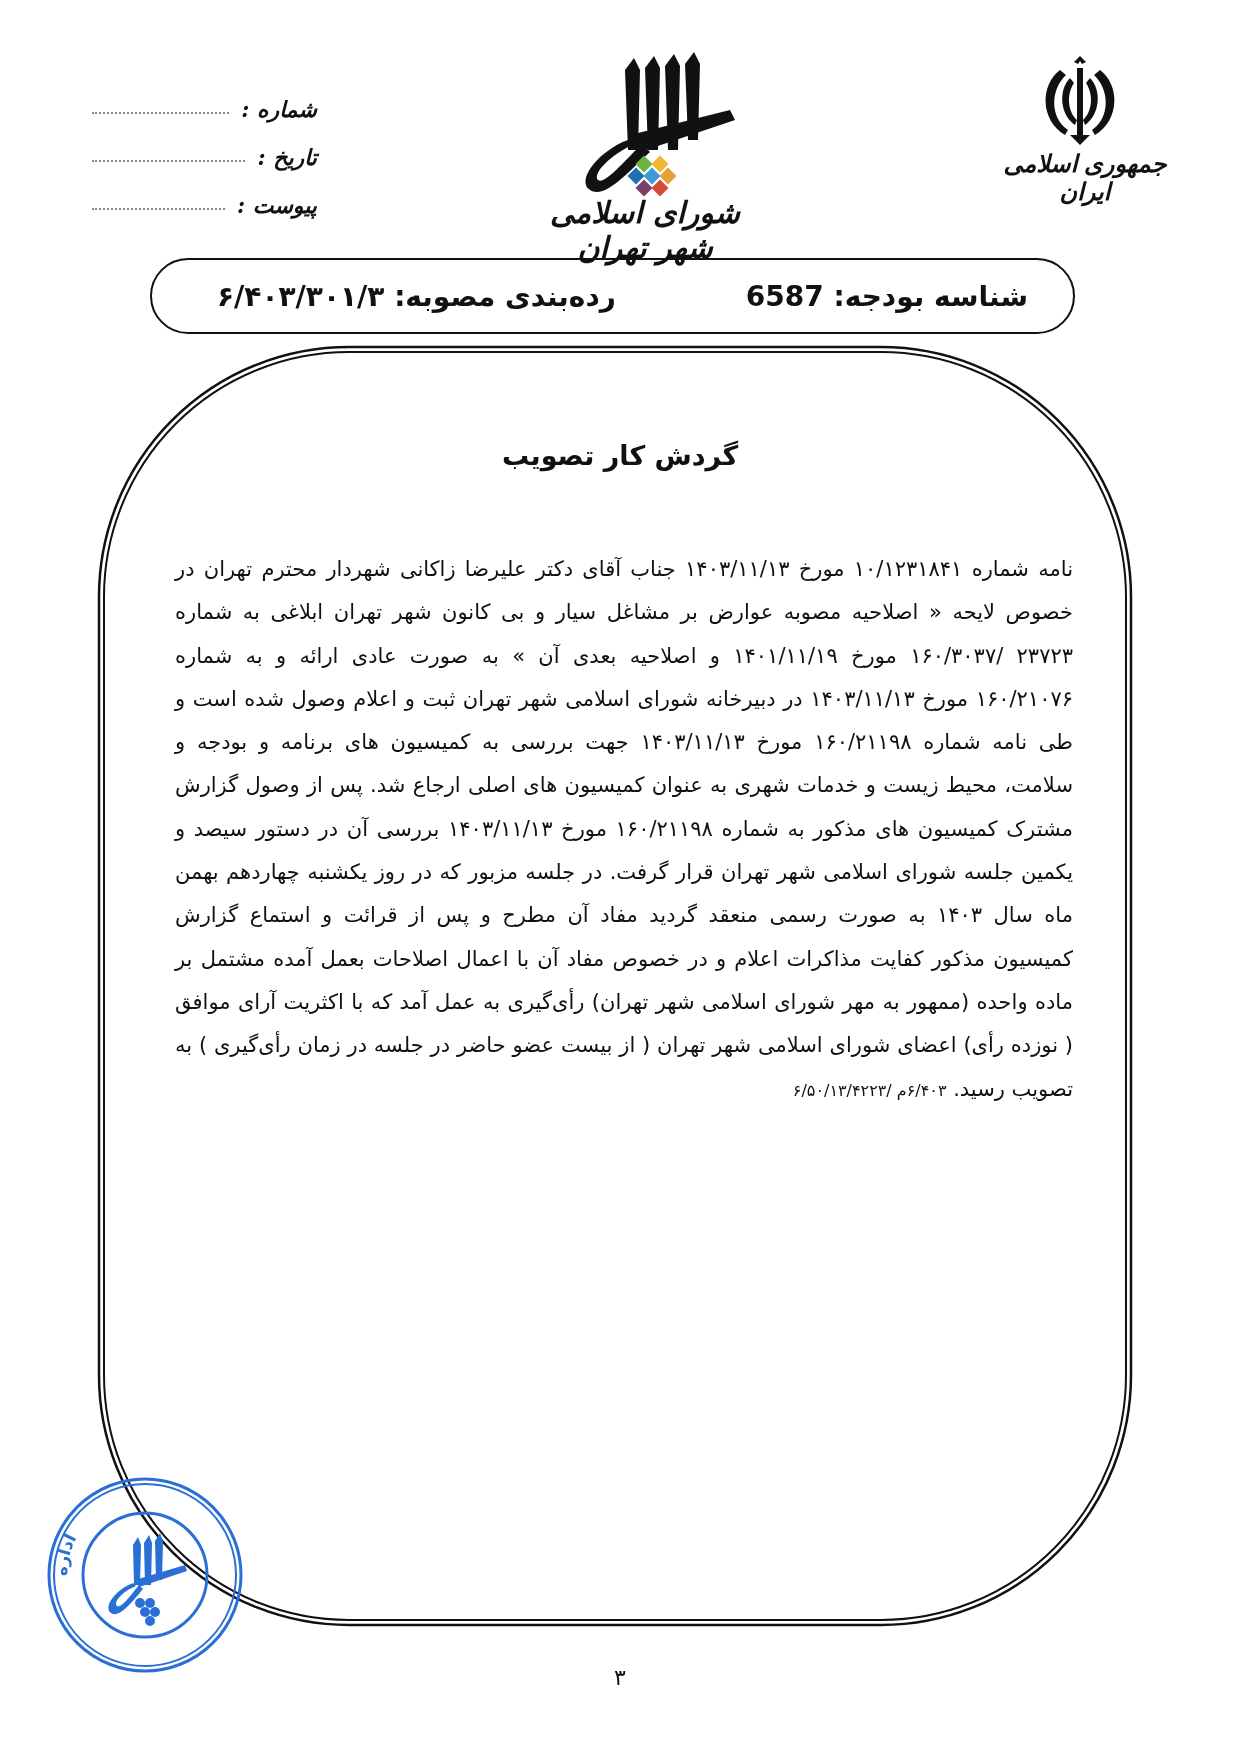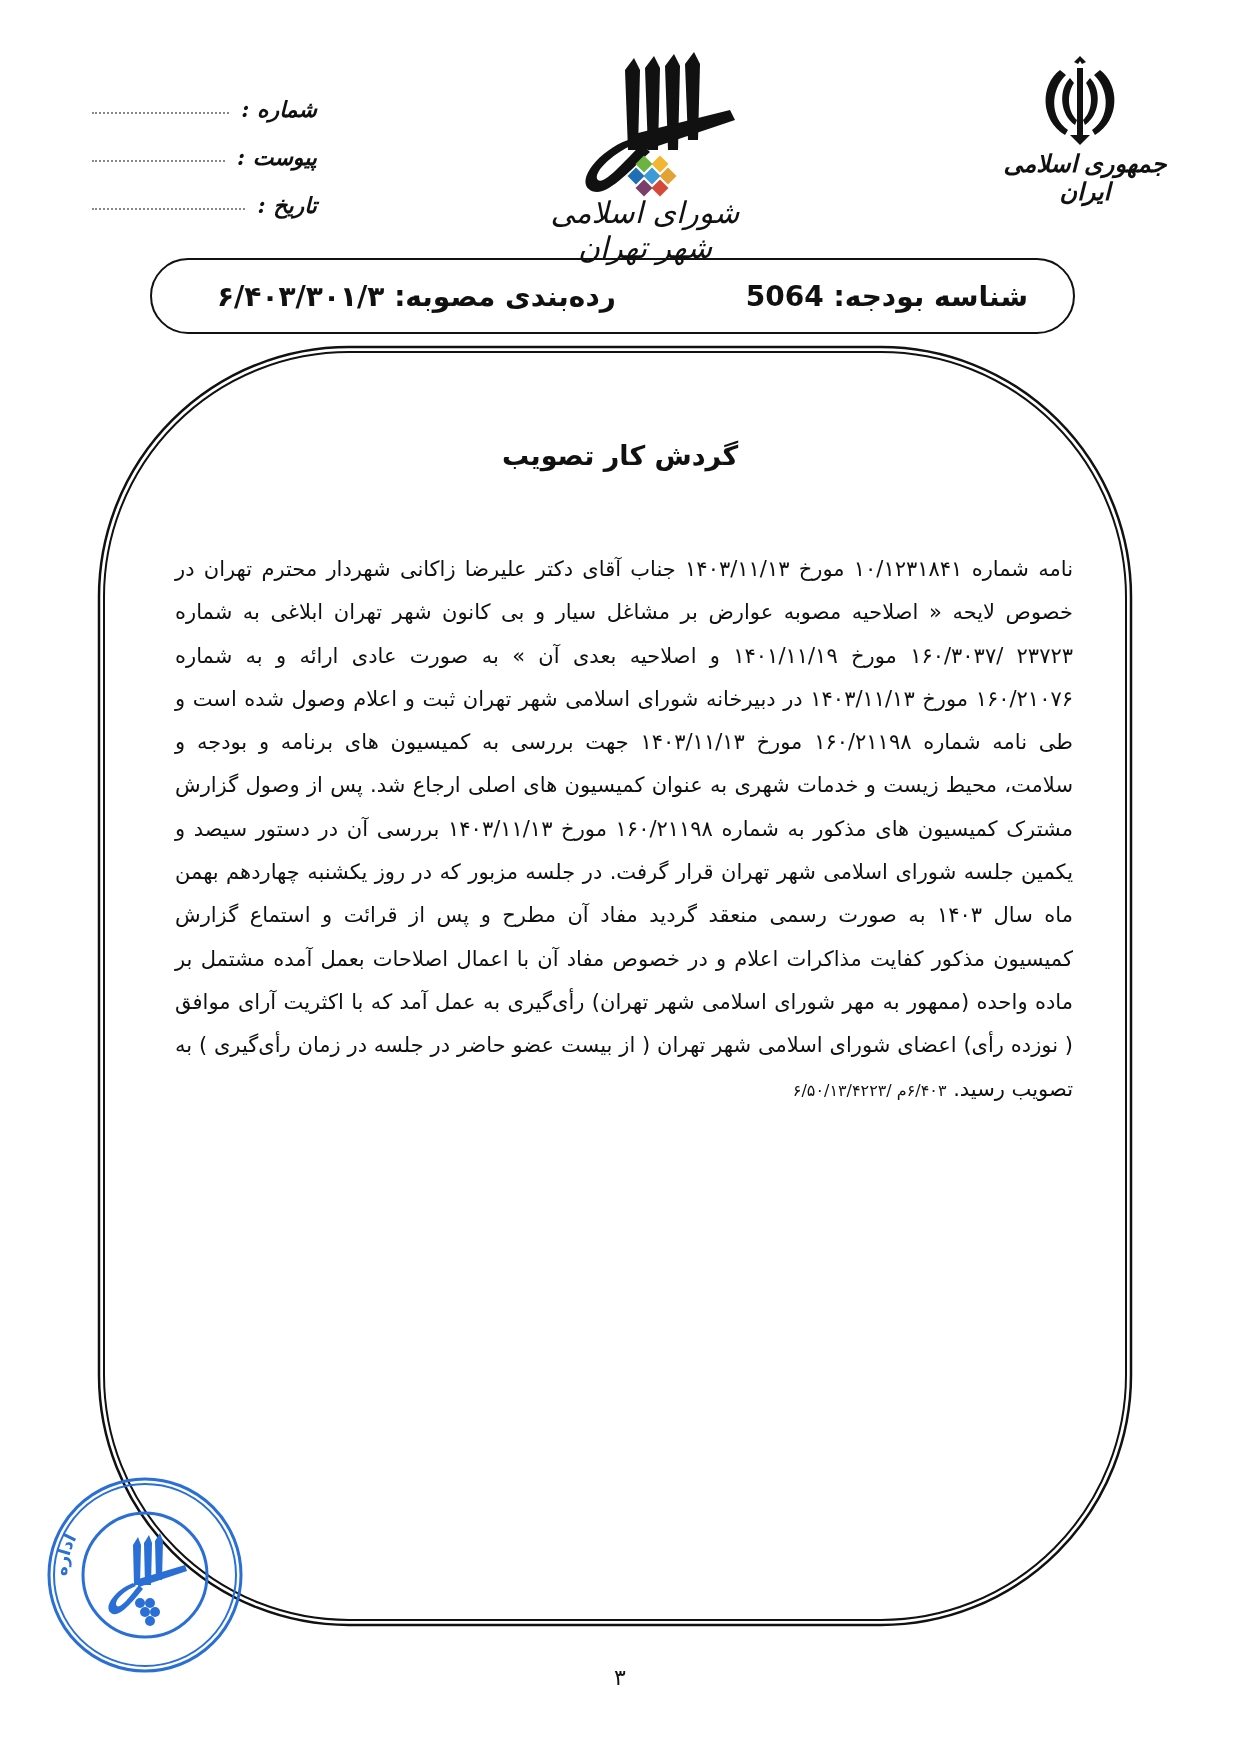--- a/index.html
+++ b/index.html
@@ -47,21 +47,21 @@
     }
     .council-caption {
       position: absolute;
       left: 520px; top: 195px;
       width: 250px;
       text-align: center;
       direction: rtl;
       font-family: "DejaVu Serif", serif;
       font-style: italic;
       font-size: 30px;
-      font-weight: normal;
+      font-weight: bold;
       letter-spacing: -1px;
     }
 
     .emblem {
       position: absolute;
       left: 1030px; top: 50px;
       width: 100px; height: 100px;
     }
     .emblem-caption {
       position: absolute;
@@ -146,25 +146,25 @@
   </style>
 </head>
 <body>
 
 <div class="meta-fields">
   <div class="meta-row">
     <span class="meta-label">شماره :</span>
     <span class="meta-dots"></span>
   </div>
   <div class="meta-row">
-    <span class="meta-label">پیوست :</span>
+    <span class="meta-label">تاریخ :</span>
     <span class="meta-dots"></span>
   </div>
   <div class="meta-row">
-    <span class="meta-label">تاریخ :</span>
+    <span class="meta-label">پیوست :</span>
     <span class="meta-dots"></span>
   </div>
 </div>
 
 <svg class="council-logo" viewBox="0 0 240 200">
   <g fill="#111">
     <path d="M95 30 L104 18 L110 30 L108 110 L98 110 Z"></path>
     <path d="M115 28 L124 16 L130 28 L128 110 L118 110 Z"></path>
     <path d="M135 26 L144 14 L150 26 L148 110 L138 110 Z"></path>
     <path d="M155 24 L164 12 L170 24 L168 100 L158 100 Z"></path>
@@ -192,21 +192,21 @@
     <rect x="47" y="18" width="6" height="70"></rect>
     <path d="M40 85 L60 85 L50 95 Z"></path>
     <path d="M44 12 L50 6 L56 12 L52 14 L50 11 L48 14 Z"></path>
   </g>
 </svg>
 <div class="emblem-caption">جمهوری اسلامی ایران</div>
 
 <div class="id-pill">
   <span class="pill-text">
     <span>شناسه بودجه:</span>
-    <span>5064</span>
+    <span>6587</span>
   </span>
   <span class="pill-text">
     <span>رده‌بندی مصوبه:</span>
     <span>۶/۴۰۳/۳۰۱/۳</span>
   </span>
 </div>
 
 <svg class="main-frame" viewBox="0 0 1036 1282">
   <rect x="2" y="2" width="1032" height="1278" rx="250" ry="250" fill="none" stroke="#111" stroke-width="2.5"></rect>
   <rect x="7" y="7" width="1022" height="1268" rx="245" ry="245" fill="none" stroke="#111" stroke-width="2"></rect>

